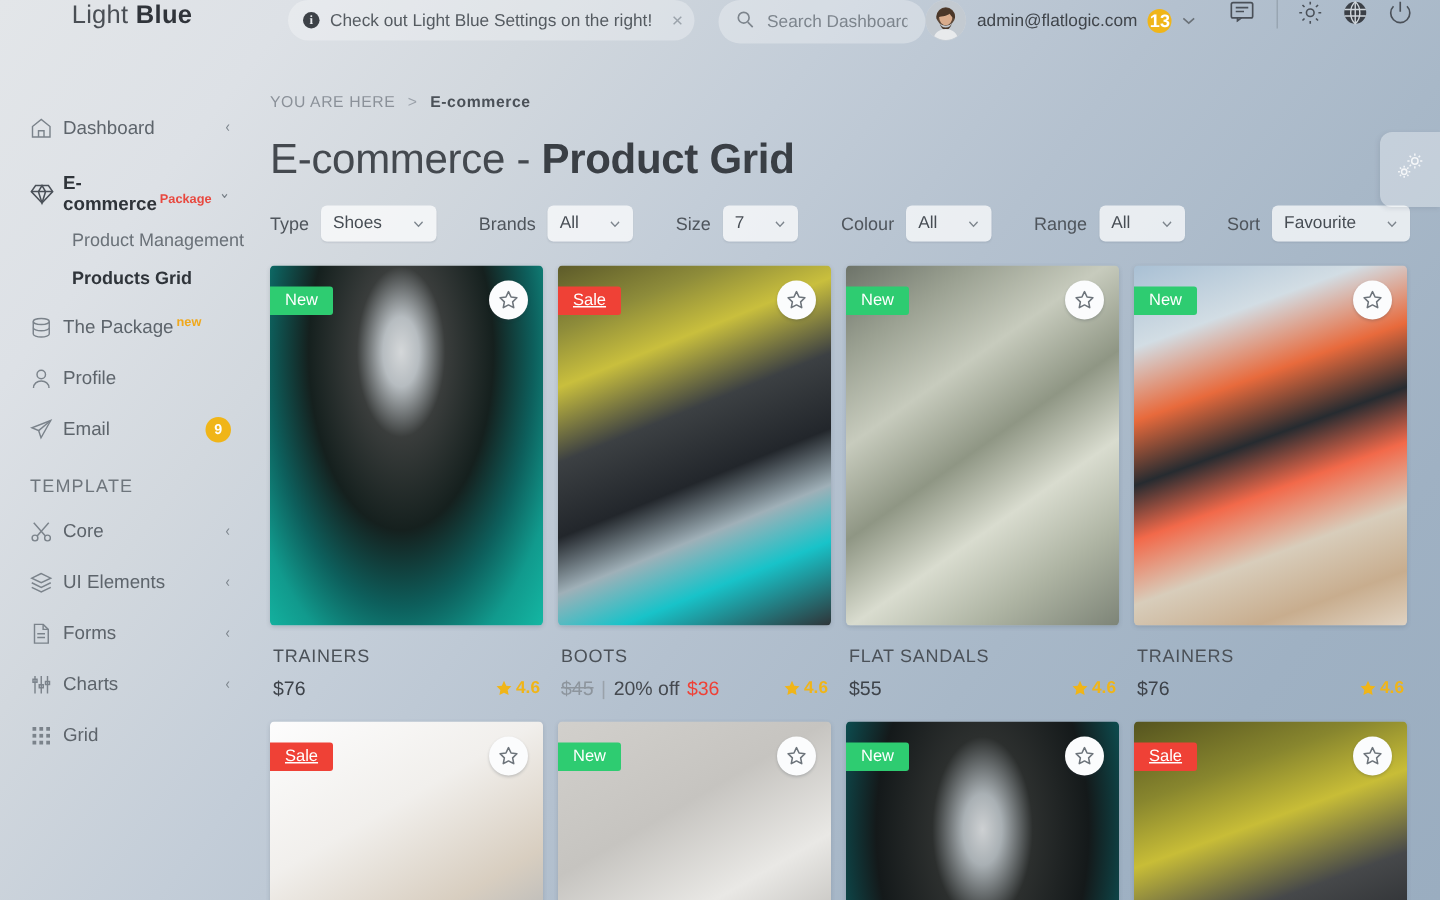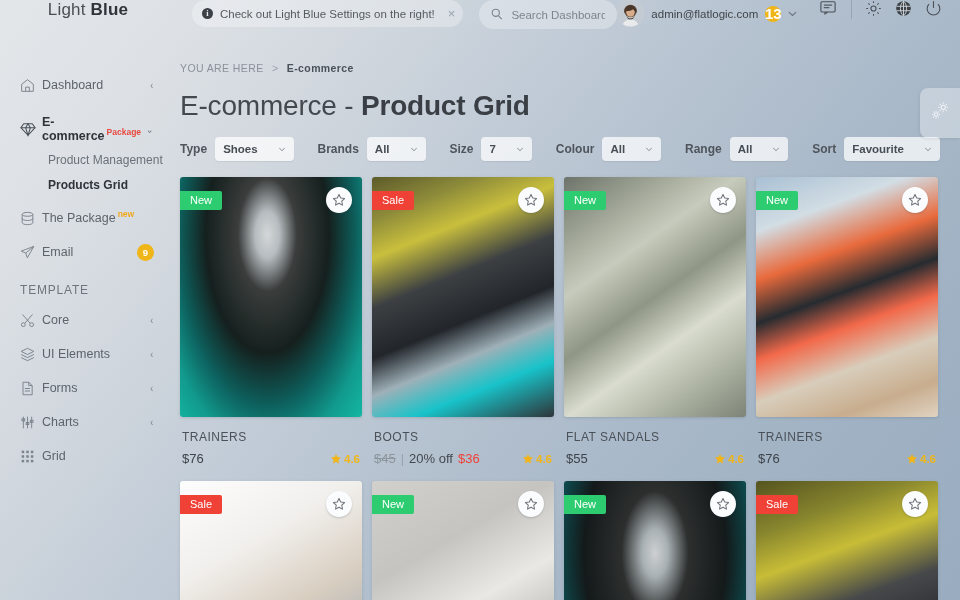--- a/index.html
+++ b/index.html
@@ -93,21 +93,21 @@
     width: 27px; height: 27px; border-radius: 50%;
     overflow: hidden; flex: 0 0 27px;
     background: #cfd5db;
     position: relative;
   }
   .avatar svg { display: block; }
   .user-email { font-size: 11.5px; color: #40454b; }
   .badge-count {
     width: 16px; height: 16px; border-radius: 50%;
     background: #f0b518; color: #fff;
-    font-size: 15px; font-weight: 700;
+    font-size: 12px; font-weight: 700;
     display: flex; align-items: center; justify-content: center;
   }
   .chev-small { color: #6a7178; font-size: 9px; }
 
   .hdr-icon {
     color: #4a5058; display: flex; align-items: center;
     margin-left: 13px; cursor: pointer;
   }
   .hdr-divider {
     width: 1px; height: 19px;
@@ -182,21 +182,21 @@
   .breadcrumb .cur { color: #4b5158; font-weight: 700; }
 
   .page-title {
     font-size: 28px; font-weight: 300;
     color: #44494f; letter-spacing: -.2px;
     margin-bottom: 15px;
   }
   .page-title b { font-weight: 700; color: #3a3f45; }
 
   
-  .filters { display: flex; align-items: flex-end; margin-bottom: 16px; font-weight: bold; }
+  .filters { display: flex; align-items: flex-end; margin-bottom: 16px; }
   .filter-group { display: flex; align-items: center; }
   .filter-label {
     font-size: 12px; color: #4f555c; margin-right: 8px;
   }
   .filter-select {
     display: flex; align-items: center; gap: 20px;
     height: 24px; padding: 0 8px;
     border-radius: 4px;
     background: rgba(255,255,255,.72);
     font-size: 11.5px; color: #474d54;
@@ -223,21 +223,21 @@
   }
   .thumb .ph { position: absolute; inset: 0; }
   .tag {
     position: absolute; top: 14px; left: 0;
     padding: 3px 10px 4px 10px;
     font-size: 11px; color: #fff; font-weight: 400;
     border-radius: 0 2px 2px 0;
     z-index: 3;
   }
   .tag.new  { background: #2ecc71; }
-  .tag.sale { background: #ef4136; }
+  .tag.sale { background: #ef4136; text-decoration: underline; }
   .fav {
     position: absolute; top: 10px; right: 10px;
     width: 26px; height: 26px; border-radius: 50%;
     background: #fbfcfd;
     display: flex; align-items: center; justify-content: center;
     z-index: 3; cursor: pointer;
     box-shadow: 0 1px 2px rgba(40,50,65,.22);
   }
   .info { padding: 13px 2px 0 2px; }
   .pname {
@@ -413,20 +413,29 @@
           <ellipse cx="9" cy="4" rx="6.4" ry="2.4"></ellipse>
           <path d="M2.6 4v10c0 1.3 2.9 2.4 6.4 2.4s6.4-1.1 6.4-2.4V4"></path>
           <path d="M2.6 9c0 1.3 2.9 2.4 6.4 2.4s6.4-1.1 6.4-2.4"></path>
         </svg>
       </span>
       <span class="lbl">
         <span>The Package</span><span class="sup newtag">new</span>
       </span>
     </div>
 
+    <div class="nav-item">
+      <span class="ic">
+        <svg width="15" height="15" viewBox="0 0 18 18" fill="none" stroke="currentColor" stroke-width="1.15">
+          <circle cx="9" cy="5.6" r="3.4"></circle>
+            <path d="M2.8 16.4c0-3.5 2.8-5.6 6.2-5.6s6.2 2.1 6.2 5.6"></path>
+        </svg>
+      </span>
+      <span class="lbl">Profile</span>
+    </div>
 
     <div class="nav-item">
       <span class="ic">
         <svg width="15" height="15" viewBox="0 0 18 18" fill="none" stroke="currentColor" stroke-width="1.15">
           <path d="M16.6 1.6L1.5 7.4l5.4 2.3 1.9 5.7z"></path>
             <path d="M6.9 9.7l9.7-8.1"></path>
         </svg>
       </span>
       <span class="lbl">Email</span>
       <span class="nav-badge">9</span>

